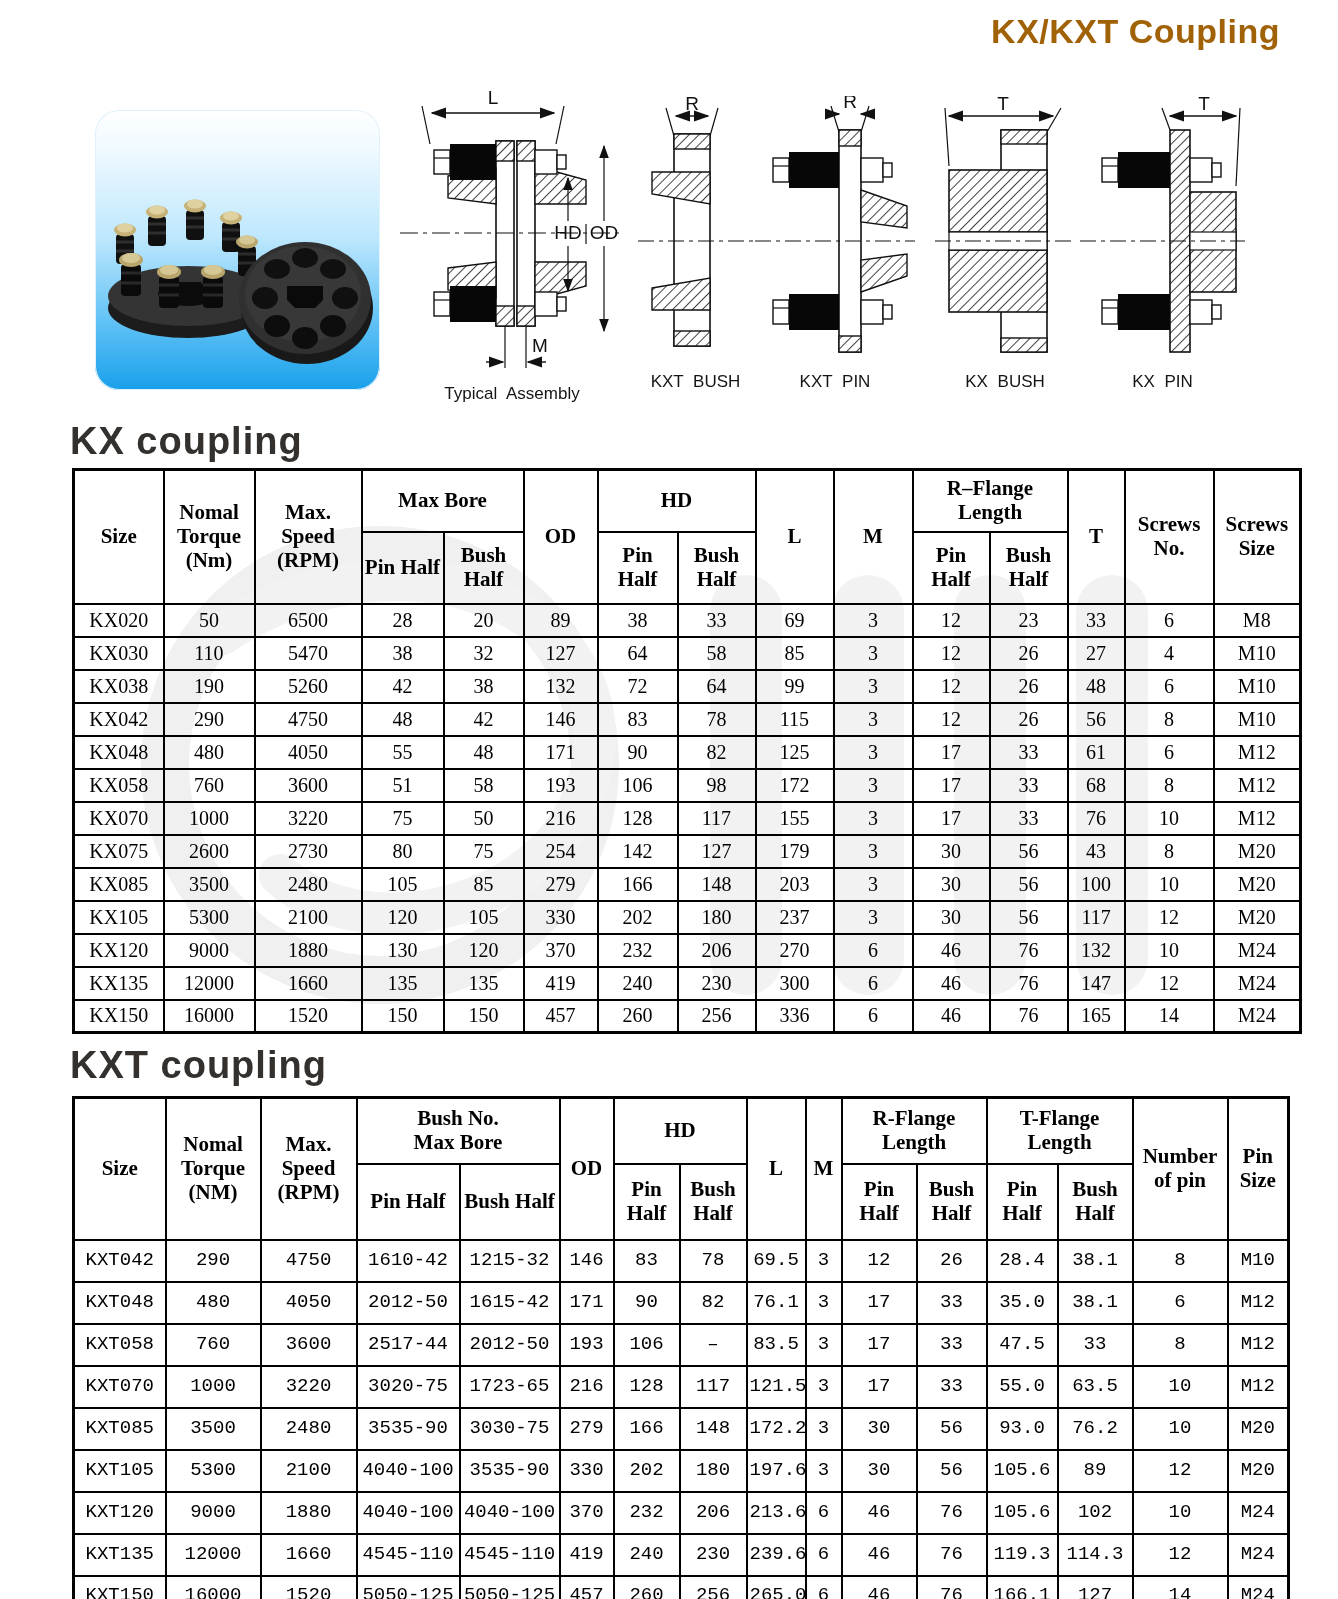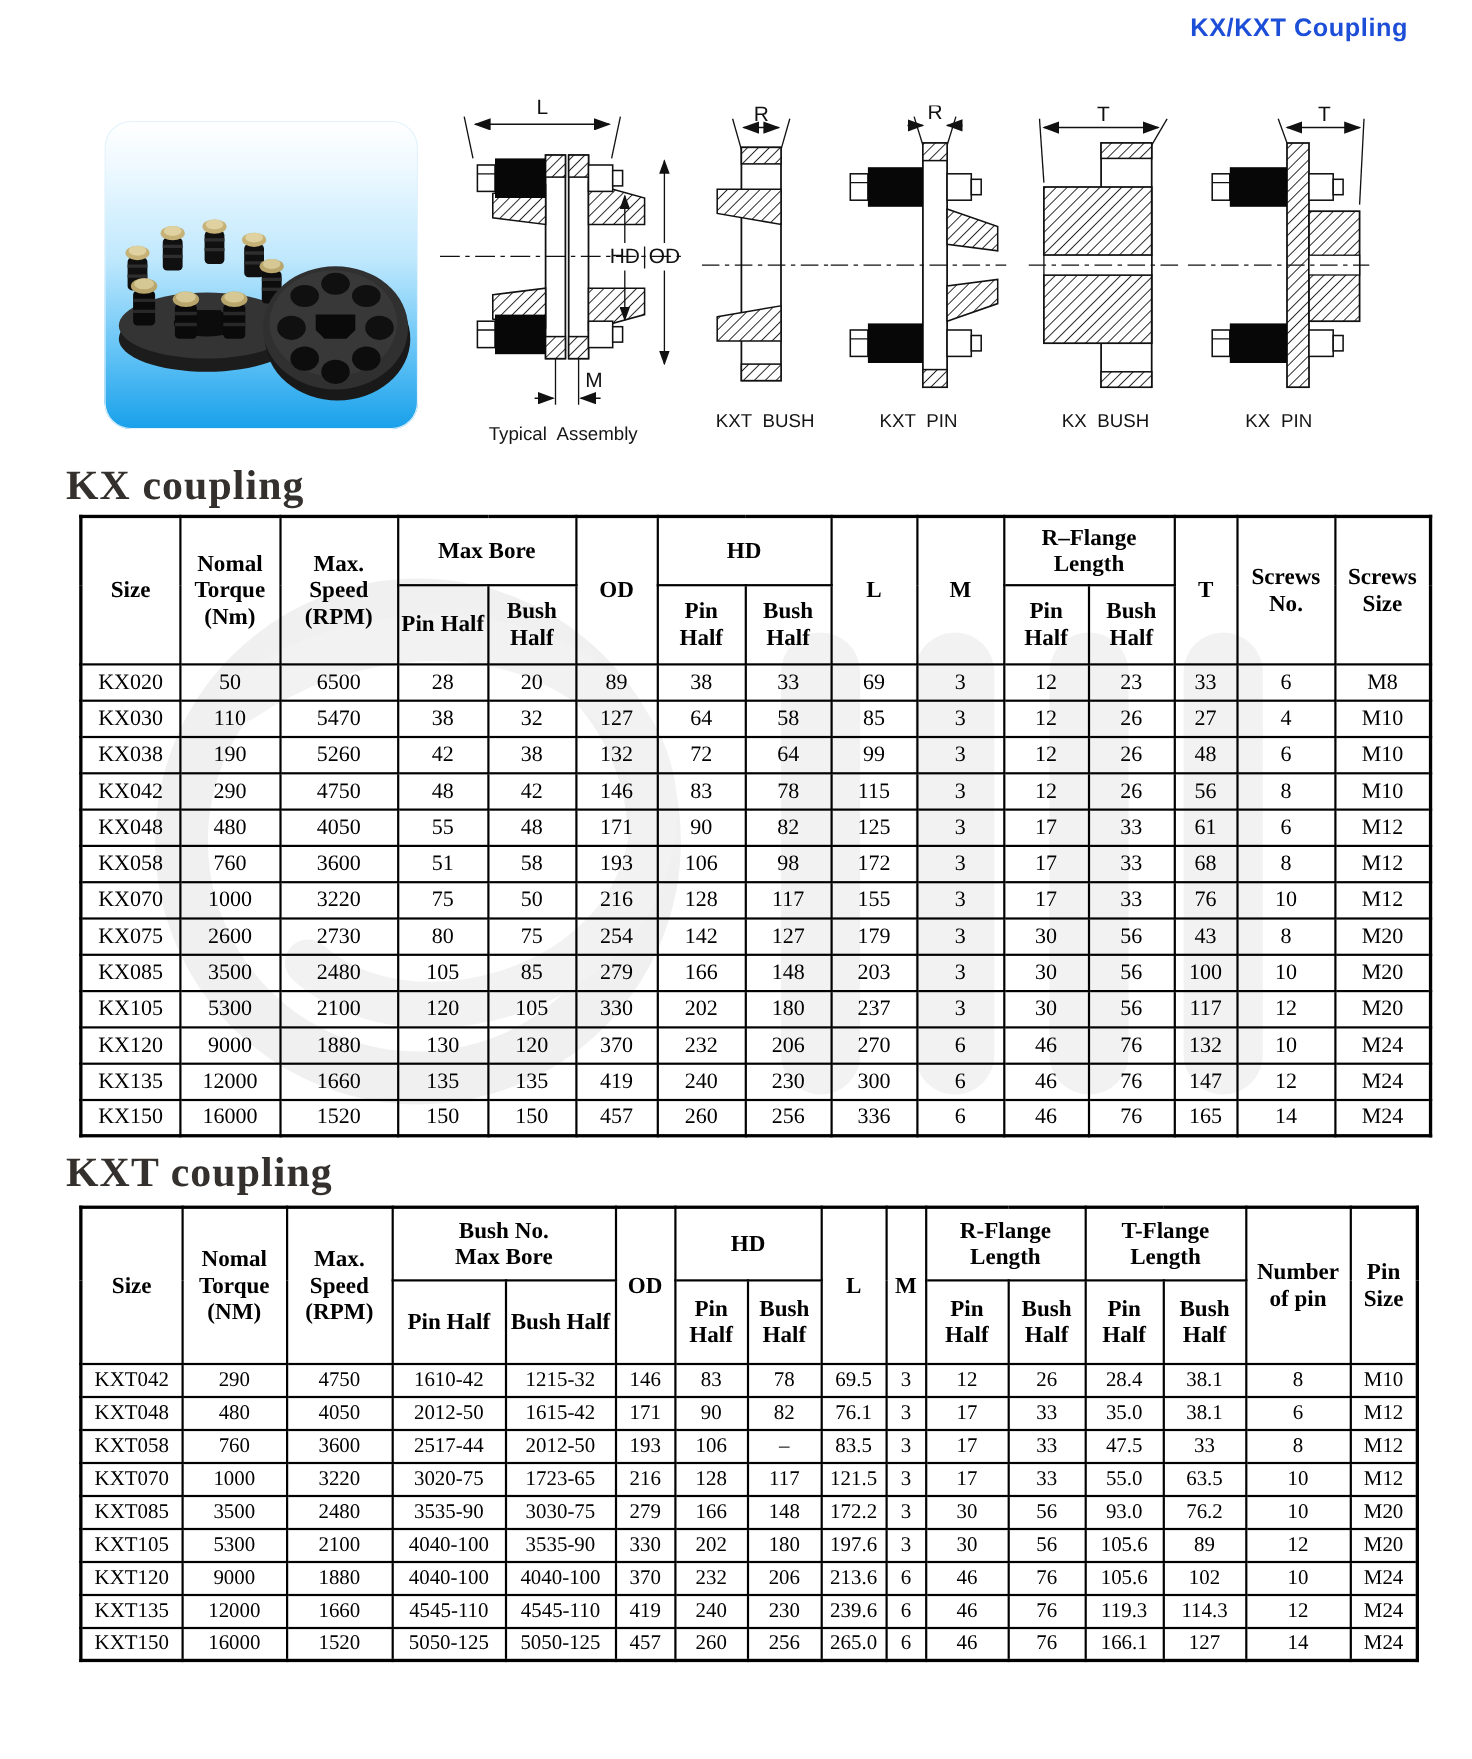--- a/index.html
+++ b/index.html
@@ -3,21 +3,21 @@
 <meta charset="utf-8">
 <style>
   html,body{margin:0;padding:0;}
   body{
     width:1338px;height:1599px;position:relative;background:#ffffff;
     font-family:"Liberation Serif",serif;color:#000;overflow:hidden;
   }
   
   .page-title{
     position:absolute;top:12px;right:58px;margin:0;
-    font-family:"Liberation Sans",sans-serif;font-weight:bold;font-size:23px;color:#1d4ed8;
+    font-family:"Liberation Sans",sans-serif;font-weight:bold;font-size:34px;color:#a16207;
     letter-spacing:.5px;
   }
   
   .watermark{position:absolute;left:70px;top:455px;width:1180px;height:620px;z-index:0;pointer-events:none;}
   
   .photo{
     position:absolute;left:95px;top:110px;width:285px;height:280px;border-radius:24px;
     background:linear-gradient(180deg,#ffffff 0%,#eef9ff 15%,#bfe8fd 45%,#63c3f6 75%,#18a0ea 100%);
     box-shadow:inset 0 0 0 1px #e2f2fc;
   }
@@ -28,21 +28,21 @@
     font-family:"Liberation Sans",sans-serif;font-size:17px;color:#151515;
     margin-top:2px;white-space:nowrap;word-spacing:5px;
   }
   .fig-ta{left:398px;top:86px;width:228px;}
   .fig-kxtbush{left:638px;top:96px;width:115px;}
   .fig-kxtpin{left:755px;top:96px;width:160px;}
   .fig-kxbush{left:935px;top:96px;width:140px;}
   .fig-kxpin{left:1080px;top:96px;width:165px;}
   
   h2.section{
-    position:absolute;left:60px;margin:0;font-family:Liberation Serif, serif;
+    position:absolute;left:70px;margin:0;font-family:Liberation Sans, sans-serif;
     font-weight:bold;font-size:38px;color:#33302d;letter-spacing:1px;z-index:1;
   }
   #kx-heading{top:420px;}
   #kxt-heading{top:1044px;}
   
   table.spec{
     position:absolute;left:72px;border-collapse:collapse;table-layout:fixed;
     z-index:1;background:transparent;border:3px solid #000;
   }
   .spec th,.spec td{
@@ -52,21 +52,21 @@
   .spec th{font-weight:bold;font-size:21px;line-height:1.12;}
   .spec td{font-size:20px;line-height:1.05;}
   .preline{white-space:pre-line;}
   #kx-table{top:468px;width:1222px;}
   #kx-table thead tr.r1{height:62px;}
   #kx-table thead tr.r2{height:72px;}
   #kx-table tbody tr{height:33px;}
   #kxt-table{top:1096px;width:1217px;}
   #kxt-table thead tr.r1{height:66px;}
   #kxt-table thead tr.r2{height:76px;}
-  #kxt-table tbody tr{height:30px;}
+  #kxt-table tbody tr{height:42px;font-family:Liberation Mono, monospace;}
   #kxt-table td{font-size:19px;}
   
   .dimtext{font-family:"Liberation Sans",sans-serif;font-size:19px;fill:#111;}
 </style>
 </head>
 <body>
 
 <div class="watermark">
   <svg width="1180" height="620" viewBox="0 0 1180 620">
     <circle cx="310" cy="310" r="215" fill="none" stroke="#f0f0f0" stroke-width="48"></circle>

